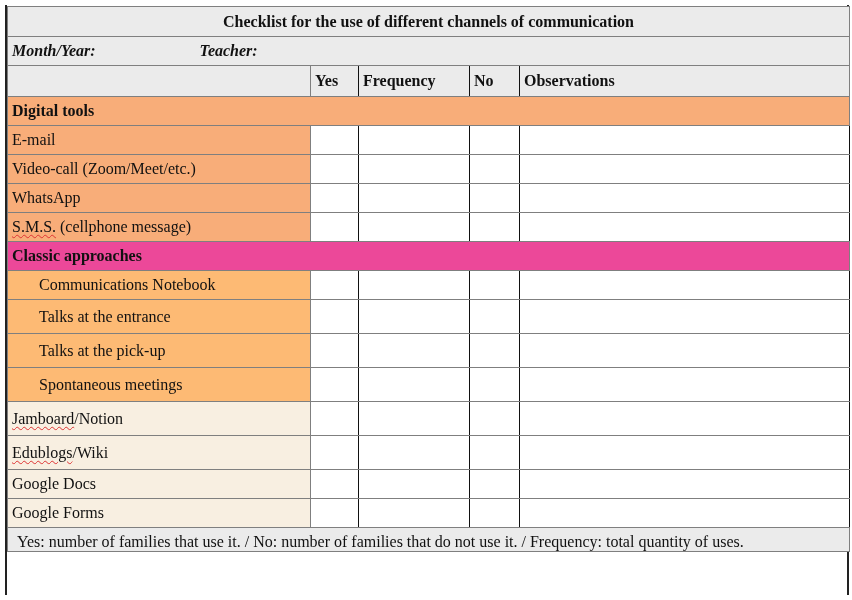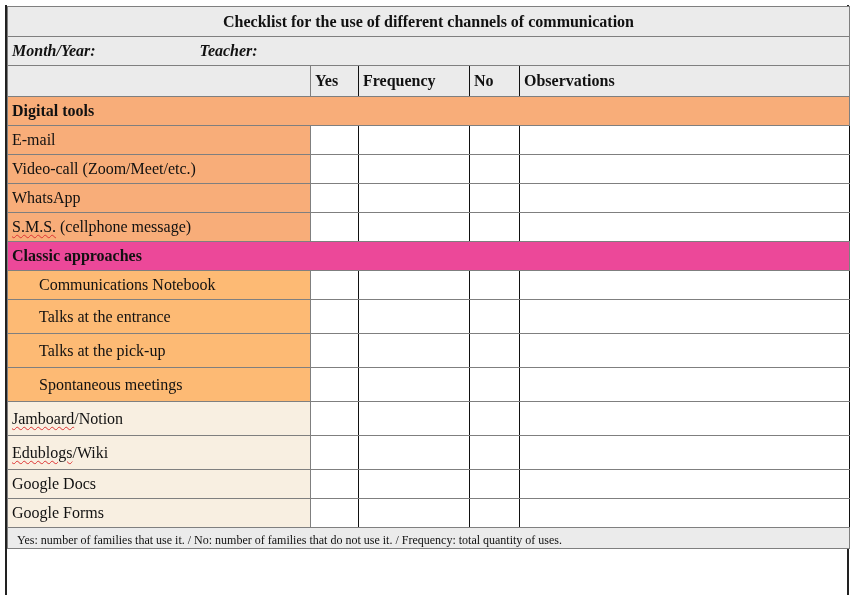--- a/index.html
+++ b/index.html
@@ -16,21 +16,21 @@
   .hdr { text-align: left; font-weight: bold; }
   .cell { background: #ffffff; border-left: 1px solid #111; border-right: 1px solid #111; }
   .sec-digital { background: #f8ad79; font-weight: bold; }
   .lbl-digital { background: #f8ad79; }
   .sec-classic { background: #ec4899; font-weight: bold; }
   .lbl-classic { background: #fdba74; padding-left: 31px; }
   .sec-task { background: #f8efe1; font-weight: bold; }
   .lbl-task { background: #f8efe1; }
   .tall td { height: 34px; }
   .spell { text-decoration: underline wavy #d33; text-decoration-thickness: 1px; text-underline-offset: 2px; }
-  .footer { font-size: 12px; padding-left: 9px; height: 15px; vertical-align: top; padding-top: 5px; }
+  .footer { font-size: 16px; padding-left: 9px; height: 15px; vertical-align: top; padding-top: 5px; }
   .mt-gap { display: inline-block; width: 104px; }
 </style>
 </head>
 <body>
 
 <div class="frame"></div>
 
 <table>
   <colgroup>
     <col style="width:303px">

